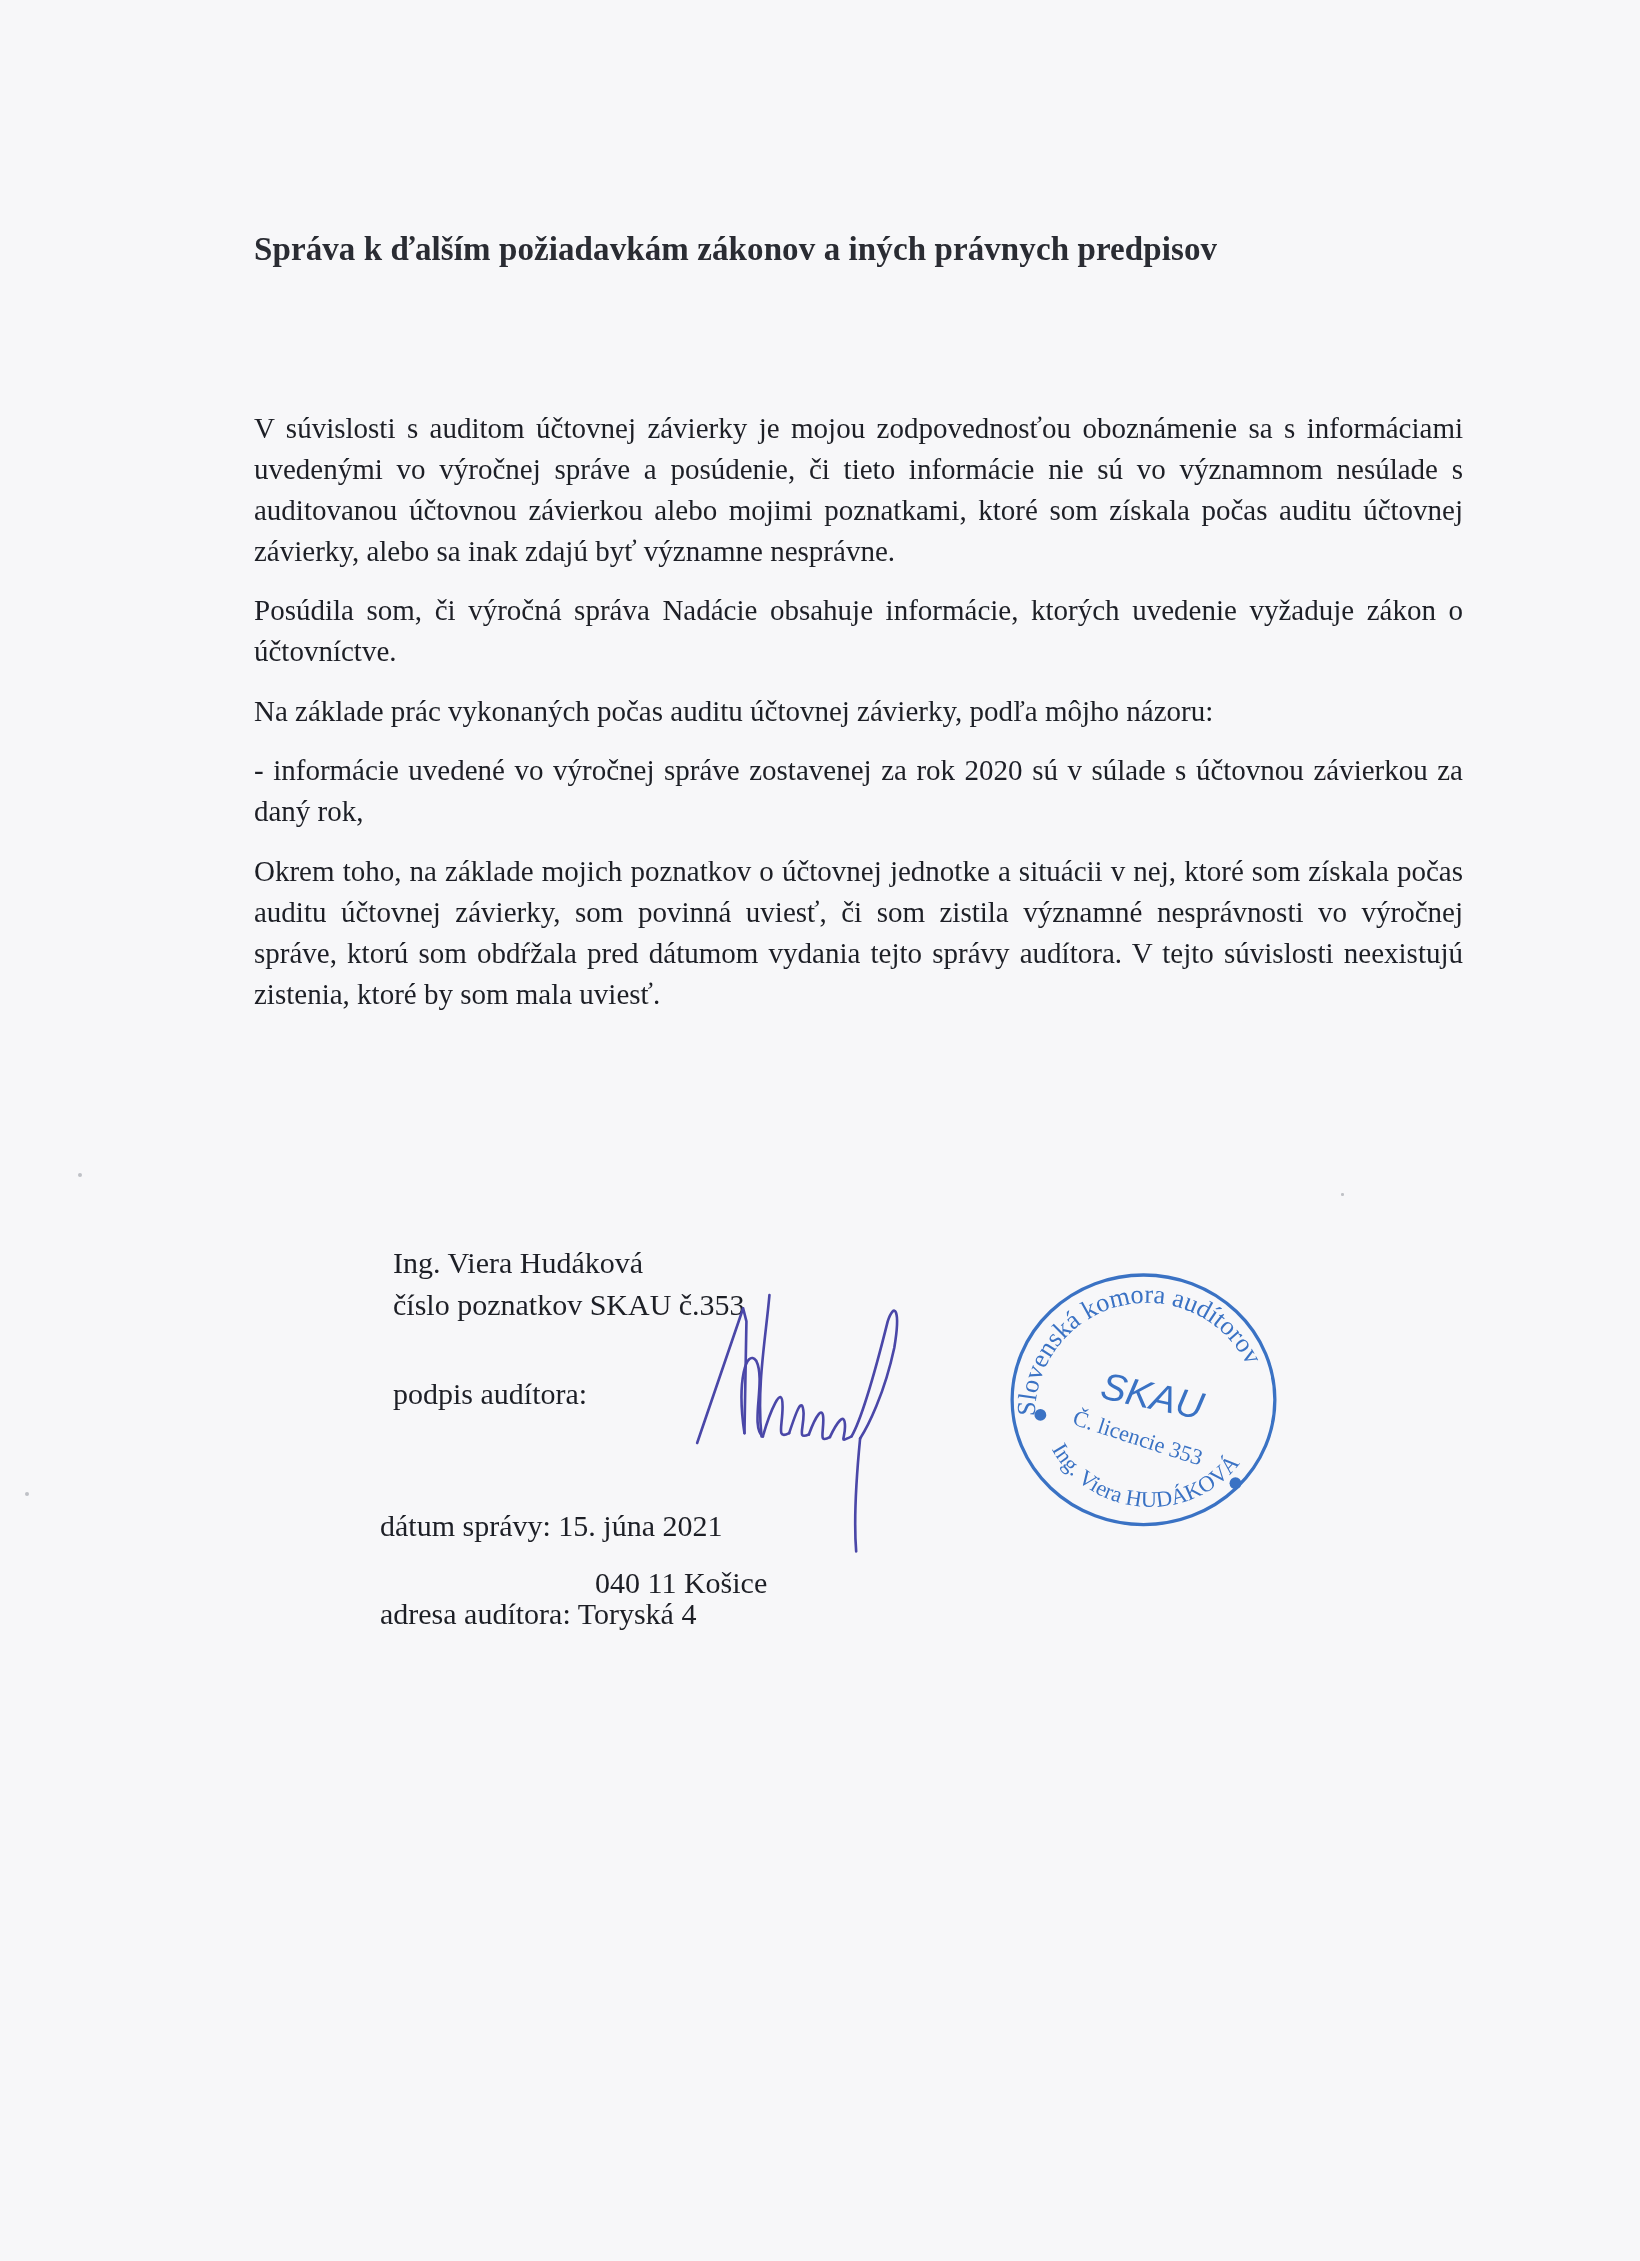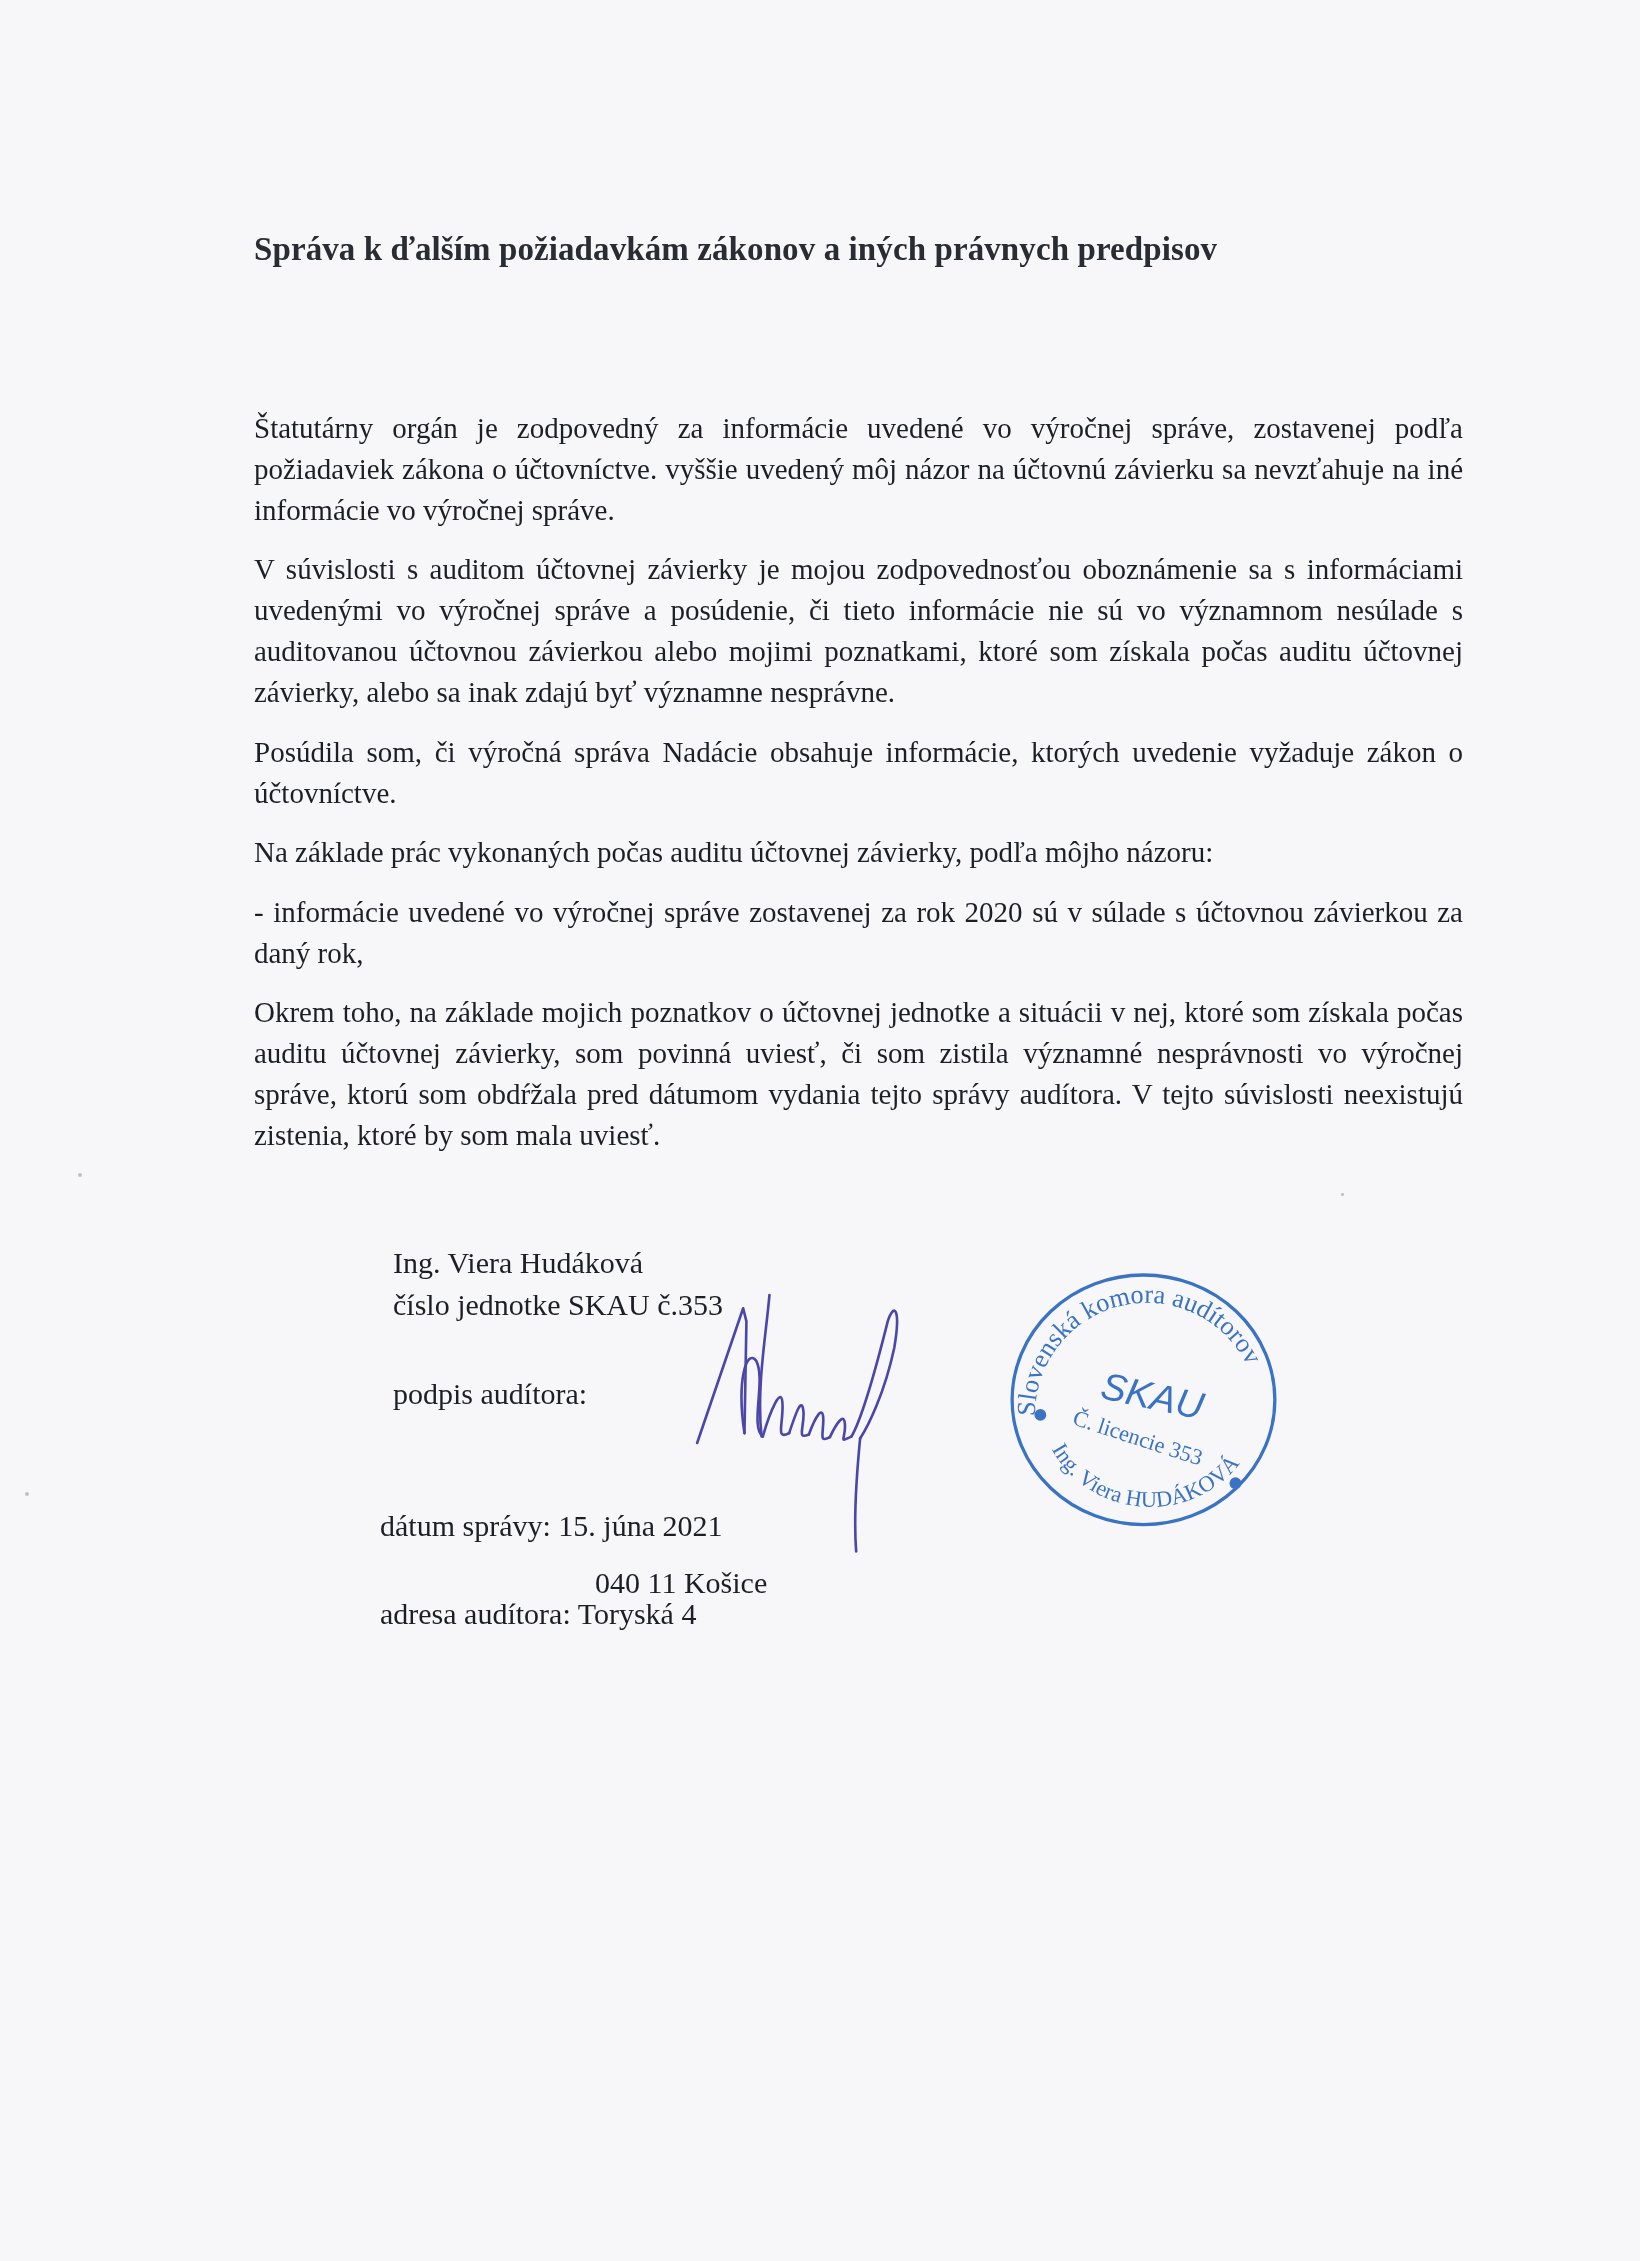--- a/index.html
+++ b/index.html
@@ -35,30 +35,29 @@
   .speck { position: absolute; width: 4px; height: 4px; border-radius: 50%; background: #9a9ca3; opacity: .6; }
 </style>
 </head>
 <body>
 
 <div class="page">
 
   <div id="h1" class="heading">Správa k ďalším požiadavkám zákonov a iných právnych predpisov</div>
 
   <div class="body-text" style="top:408px;">
-    <p class="para">Štatutárny orgán je zodpovedný za informácie uvedené vo výročnej správe, zostavenej podľa požiadaviek zákona o účtovníctve. vyššie uvedený môj názor na účtovnú závierku sa nevzťahuje na iné informácie vo výročnej správe.</p>
     <p class="para">V súvislosti s auditom účtovnej závierky je mojou zodpovednosťou oboznámenie sa s informáciami uvedenými vo výročnej správe a posúdenie, či tieto informácie nie sú vo významnom nesúlade s auditovanou účtovnou závierkou alebo mojimi poznatkami, ktoré som získala počas auditu účtovnej závierky, alebo sa inak zdajú byť významne nesprávne.</p>
     <p class="para">Posúdila som, či výročná správa Nadácie obsahuje informácie, ktorých uvedenie vyžaduje zákon o účtovníctve.</p>
     <p class="para">Na základe prác vykonaných počas auditu účtovnej závierky, podľa môjho názoru:</p>
     <p class="para list">- informácie uvedené vo výročnej správe zostavenej za rok 2020 sú v súlade s účtovnou závierkou za daný rok,</p>
     <p class="para">Okrem toho, na základe mojich poznatkov o účtovnej jednotke a situácii v nej, ktoré  som získala počas auditu účtovnej závierky, som povinná uviesť, či som zistila významné nesprávnosti vo výročnej správe, ktorú som obdŕžala pred dátumom vydania tejto správy audítora. V tejto súvislosti neexistujú zistenia, ktoré by som mala uviesť.</p>
   </div>
 
   <div id="sig-name" class="sig">Ing. Viera Hudáková</div>
-  <div id="sig-lic" class="sig">číslo jednotke SKAU č.353</div>
+  <div id="sig-lic" class="sig">číslo poznatkov SKAU č.353</div>
   <div id="sig-label" class="sig">podpis audítora:</div>
   <div id="sig-date" class="sig">dátum správy: 15. júna 2021</div>
   <div id="sig-addr" class="sig">adresa audítora: Toryská 4</div>
   <div id="sig-city" class="sig">040 11 Košice</div>
 
   <svg class="signature" viewBox="0 0 420 420">
     <g fill="none" stroke="#4a47a8" stroke-width="4" stroke-linecap="round" stroke-linejoin="round">
       <path d="M20 245 L90 40 L95 60 L92 230"></path>
       <path d="M92 230 C80 150, 95 100, 110 120 C125 150, 100 220, 120 235"></path>
       <path d="M130 20 C125 80, 110 160, 118 235"></path>

